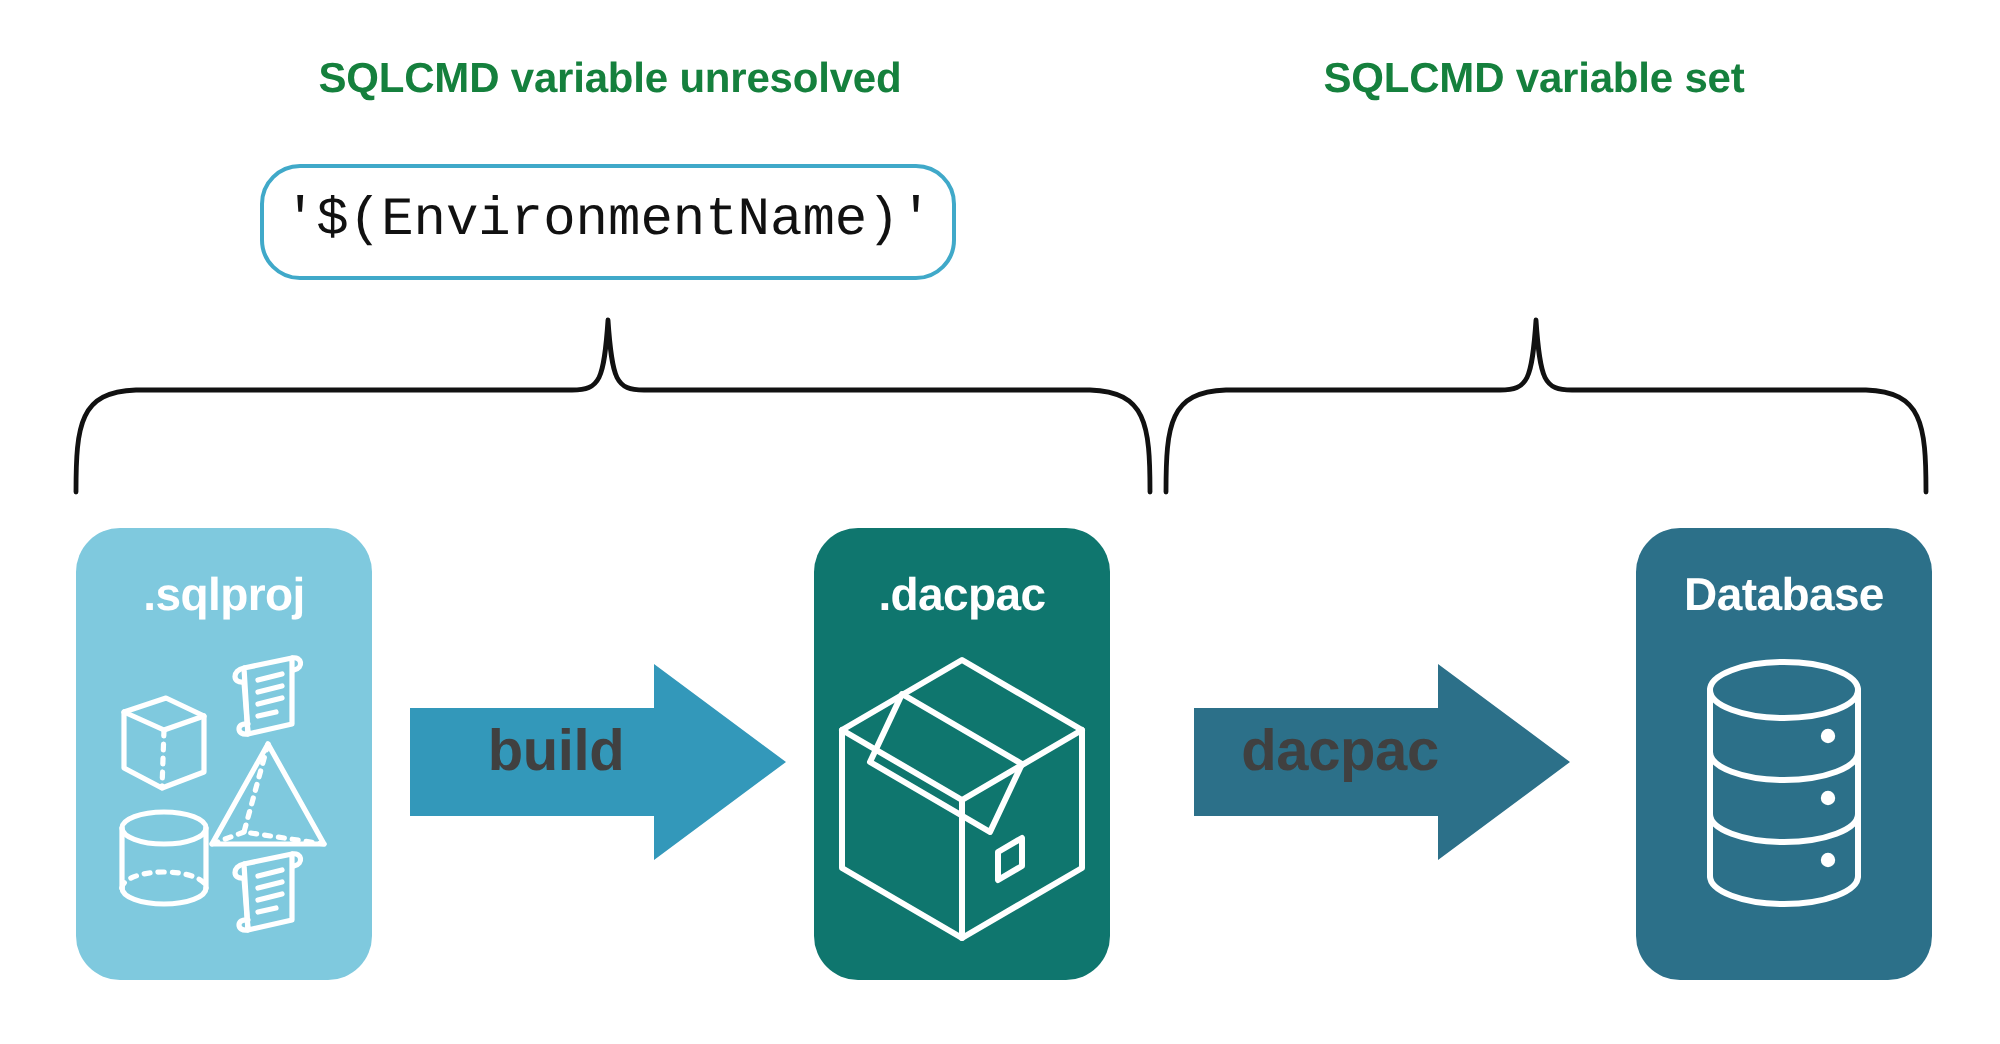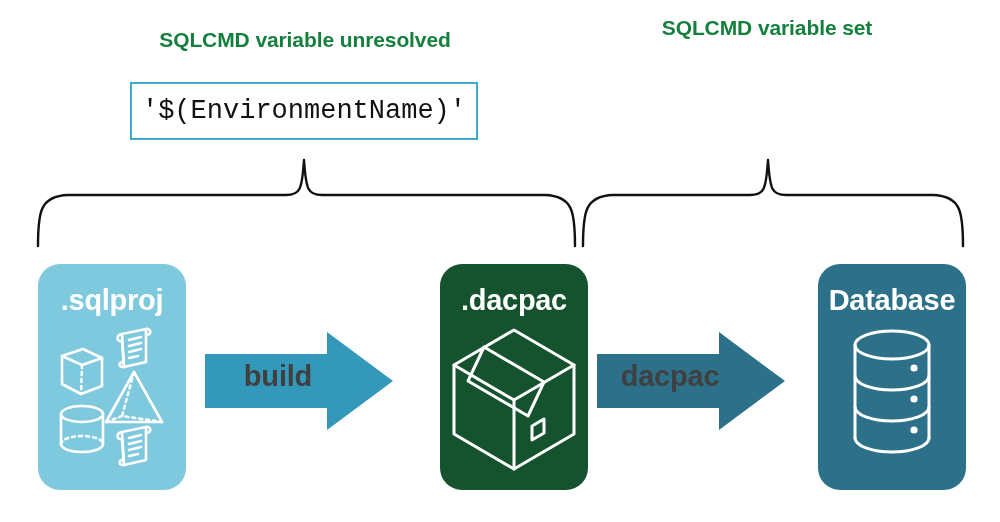--- a/index.html
+++ b/index.html
@@ -23,37 +23,37 @@
     position: absolute;
     font-family: "Liberation Sans", sans-serif;
     font-weight: bold;
     font-size: 21px;
     color: #15803d;
     text-align: center;
     white-space: nowrap;
     letter-spacing: -0.1px;
   }
   #heading-unresolved { left: 55px; top: 28px; width: 500px; }
-  #heading-set        { left: 617px; top: 16px; width: 300px; }
+  #heading-set        { left: 617px; top: 28px; width: 300px; }
 
   
   .value-box {
     position: absolute;
     border: 2px solid #40A9C9;
     background: #ffffff;
     box-sizing: border-box;
     display: flex;
     align-items: center;
     justify-content: center;
     font-family: "Liberation Mono", monospace;
     font-size: 27px;
     color: #111111;
     letter-spacing: 0px;
   }
-  #value-box-unresolved { left: 130px; top: 82px; width: 348px; height: 58px; }
+  #value-box-unresolved { left: 130px; top: 82px; width: 348px; height: 58px; border-radius: 20px; }
   #value-box-set        { left: 668px; top: 82px; width: 200px; height: 58px; }
 
   
   #braces-layer {
     position: absolute;
     left: 0; top: 0;
     width: 1000px; height: 522px;
     pointer-events: none;
   }
 
@@ -66,33 +66,33 @@
     border-radius: 22px;
   }
   .stage-box .stage-label {
     position: absolute;
     top: 20px;
     left: 0;
     width: 100%;
     text-align: center;
     font-family: "Liberation Sans", sans-serif;
     font-weight: bold;
-    font-size: 29px;
+    font-size: 23px;
     color: #ffffff;
     letter-spacing: -0.3px;
   }
   .stage-box .stage-art {
     position: absolute;
     left: 0;
     top: 56px;
     width: 100%;
     height: 162px;
   }
   #box-sqlproj  { left: 38px;  background: #7FC9DE; }
-  #box-dacpac   { left: 440px; background: #14532d; }
+  #box-dacpac   { left: 407px; background: #0f766e; }
   #box-database { left: 818px; background: #2C7089; }
 
   
   .arrow {
     position: absolute;
     top: 330px;
     width: 190px;
     height: 102px;
   }
   #arrow-build  { left: 205px; }

